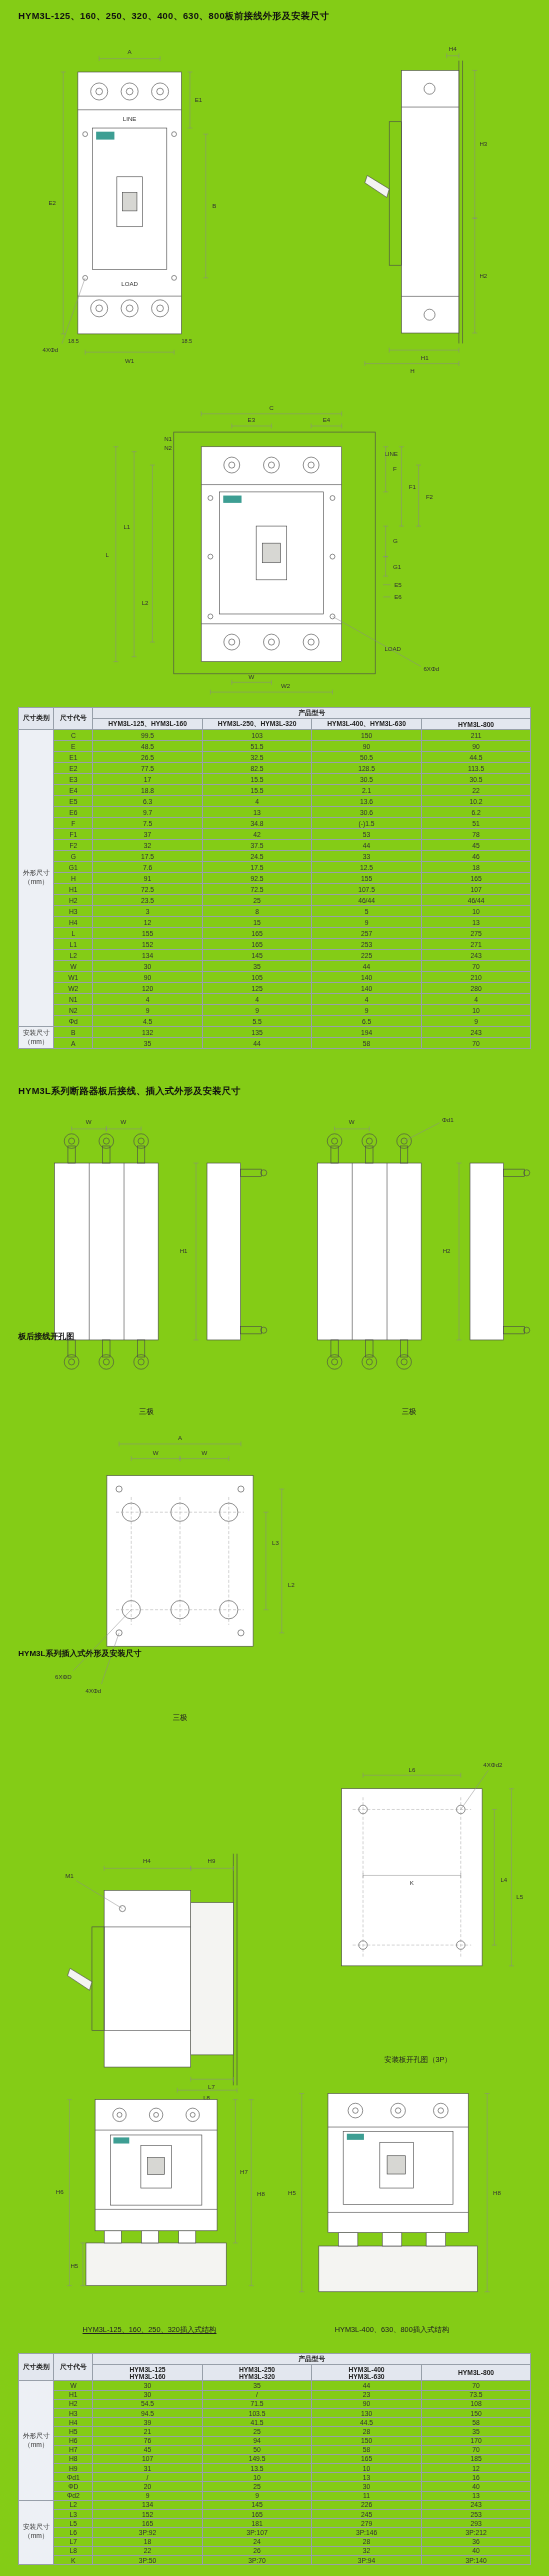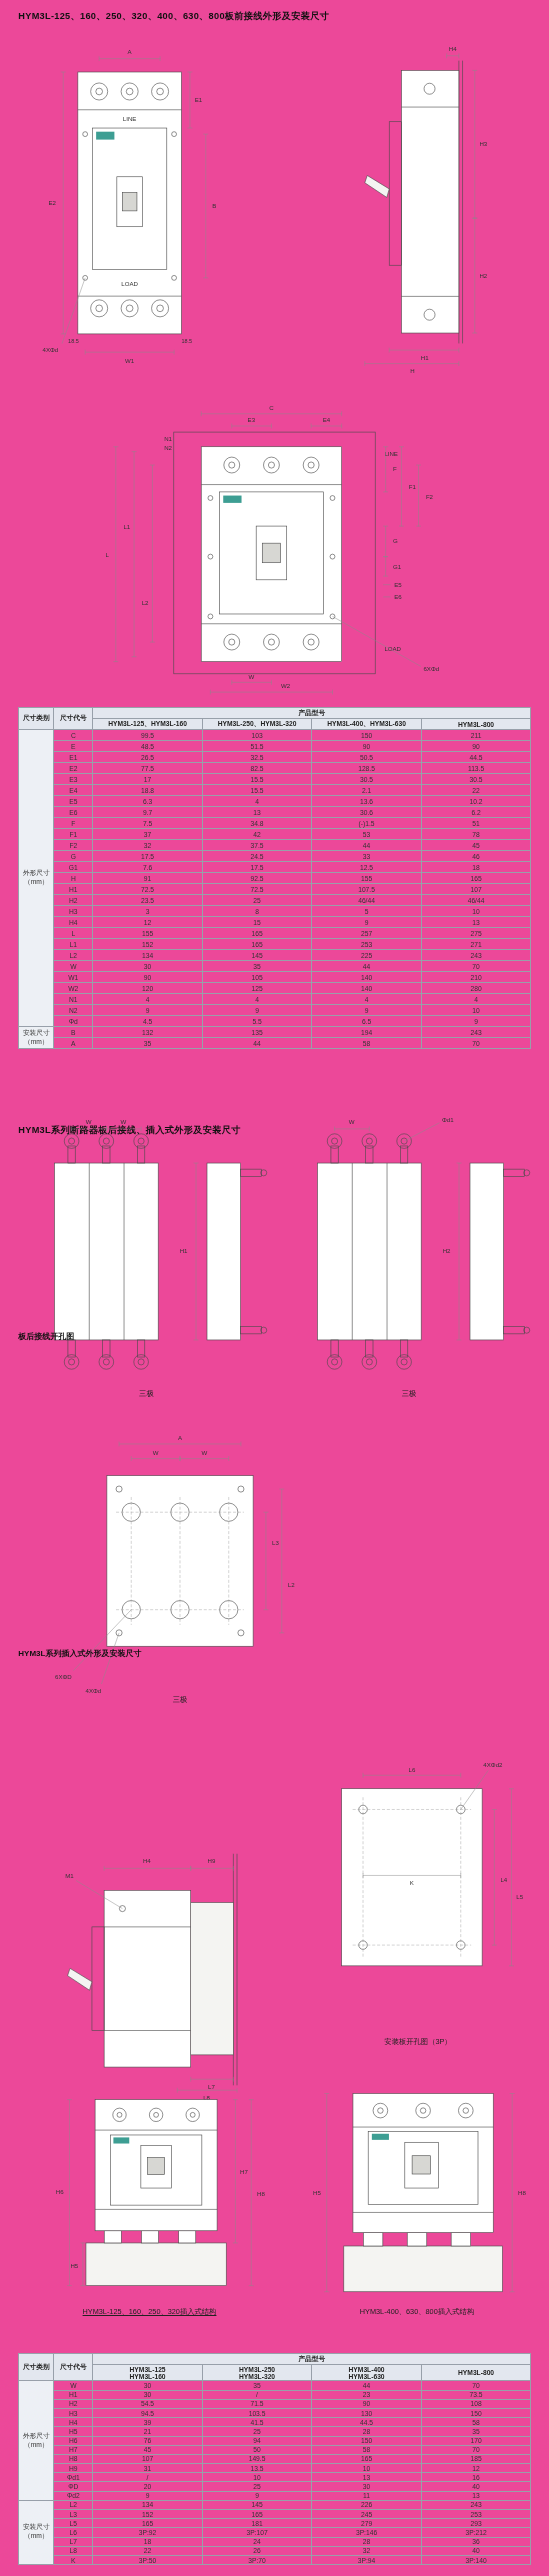--- a/index.html
+++ b/index.html
@@ -1,22 +1,22 @@
 <!DOCTYPE html>
 <html style="font-size:9.8px"><head>
 <meta charset="utf-8">
 <style>
   * { margin:0; padding:0; box-sizing:border-box; }
   html,body { background:#ffffff; }
   body { font-family:"Liberation Sans","DejaVu Sans",sans-serif; color:#222; }
-  .page { position:relative; width:549px; height:2576px; background:#ec4899; overflow:hidden; }
+  .page { position:relative; width:549px; height:2576px; background:#84cc16; overflow:hidden; }
   .h1 { position:absolute; left:18.3px; font-size:9.2px; font-weight:bold; color:#111; letter-spacing:0.3px; }
   .h2 { position:absolute; left:18.3px; font-size:8px; font-weight:bold; color:#111; }
   .drawing { position:absolute; display:flex; flex-direction:column; align-items:center; }
-  .caption { text-align:center; font-size:7.3px; color:#222; margin-top:0; }
+  .caption { text-align:center; font-size:7.3px; color:#222; margin-top:18px; }
   .tablewrap { position:absolute; left:18.3px; width:513px; }
   table.dims { border-collapse:collapse; table-layout:fixed; width:100%; font-size:6.7px; }
   .dims th, .dims td { border:0.6px solid #98a0aa; text-align:center; vertical-align:middle; padding:0.6px 1.2px; color:#333; }
   .dims thead th { background:#e3e7ef; font-weight:bold; color:#222; }
   .dims .cat-cell { background:#edf0f5; }
   .dims .model-th { white-space:pre-line; }
   #table1 td { height:11px; }
   #table2 td { height:9.2px; }
   svg .ln { stroke:#4a4a4a; stroke-width:1; fill:none; }
   svg .fillw { fill:#ffffff; }
@@ -414,21 +414,21 @@
             <td class="code-cell">A</td>
             <td>35</td>
             <td>44</td>
             <td>58</td>
             <td>70</td>
           </tr>
         </tbody>
       </table>
   </div>
 
-  <div class="h1" style="top:1124px;">HYM3L系列断路器板后接线、插入式外形及安装尺寸</div>
+  <div class="h1" style="top:1085px;">HYM3L系列断路器板后接线、插入式外形及安装尺寸</div>
 
   <div class="drawing" style="left:24.4px; top:1114px;">
     <svg width="244" height="275" viewBox="0 0 400 450">
       <g>
         <rect x="50" y="80" width="170" height="290" class="ln fillw"></rect>
         <line x1="107" y1="80" x2="107" y2="370" class="ln"></line>
         <line x1="164" y1="80" x2="164" y2="370" class="ln"></line>
       </g>
       <g>
         <rect x="72" y="52" width="12" height="28" class="ln"></rect>
@@ -649,21 +649,21 @@
       <path class="dim" d="M86 295 h8 M86 365 h8 M90 295 V365"></path>
       <text x="76" y="336" text-anchor="middle">H5</text>
       <path class="dim" d="M336 60 h8 M336 295 h8 M340 60 V295"></path>
       <text x="354" y="182" text-anchor="middle">H7</text>
       <path class="dim" d="M362 60 h8 M362 365 h8 M366 60 V365"></path>
       <text x="382" y="218" text-anchor="middle">H8</text>
     </svg>
     <div class="caption">HYM3L-125、160、250、320插入式结构</div>
   </div>
 
-  <div class="drawing" style="left:295px; top:2063px;">
+  <div class="drawing" style="left:270px; top:2063px;">
     <svg width="244" height="244" viewBox="0 0 400 400">
       <rect x="80" y="300" width="260" height="75" class="ln fillg"></rect>
       <g>
         <rect x="112" y="278" width="32" height="22" class="ln fillw"></rect>
         <rect x="184" y="278" width="32" height="22" class="ln fillw"></rect>
         <rect x="256" y="278" width="32" height="22" class="ln fillw"></rect>
       </g>
       <g>
         <rect x="95" y="50" width="230" height="228" class="ln fillw"></rect>
         <line x1="95" y1="105" x2="325" y2="105" class="ln"></line>

